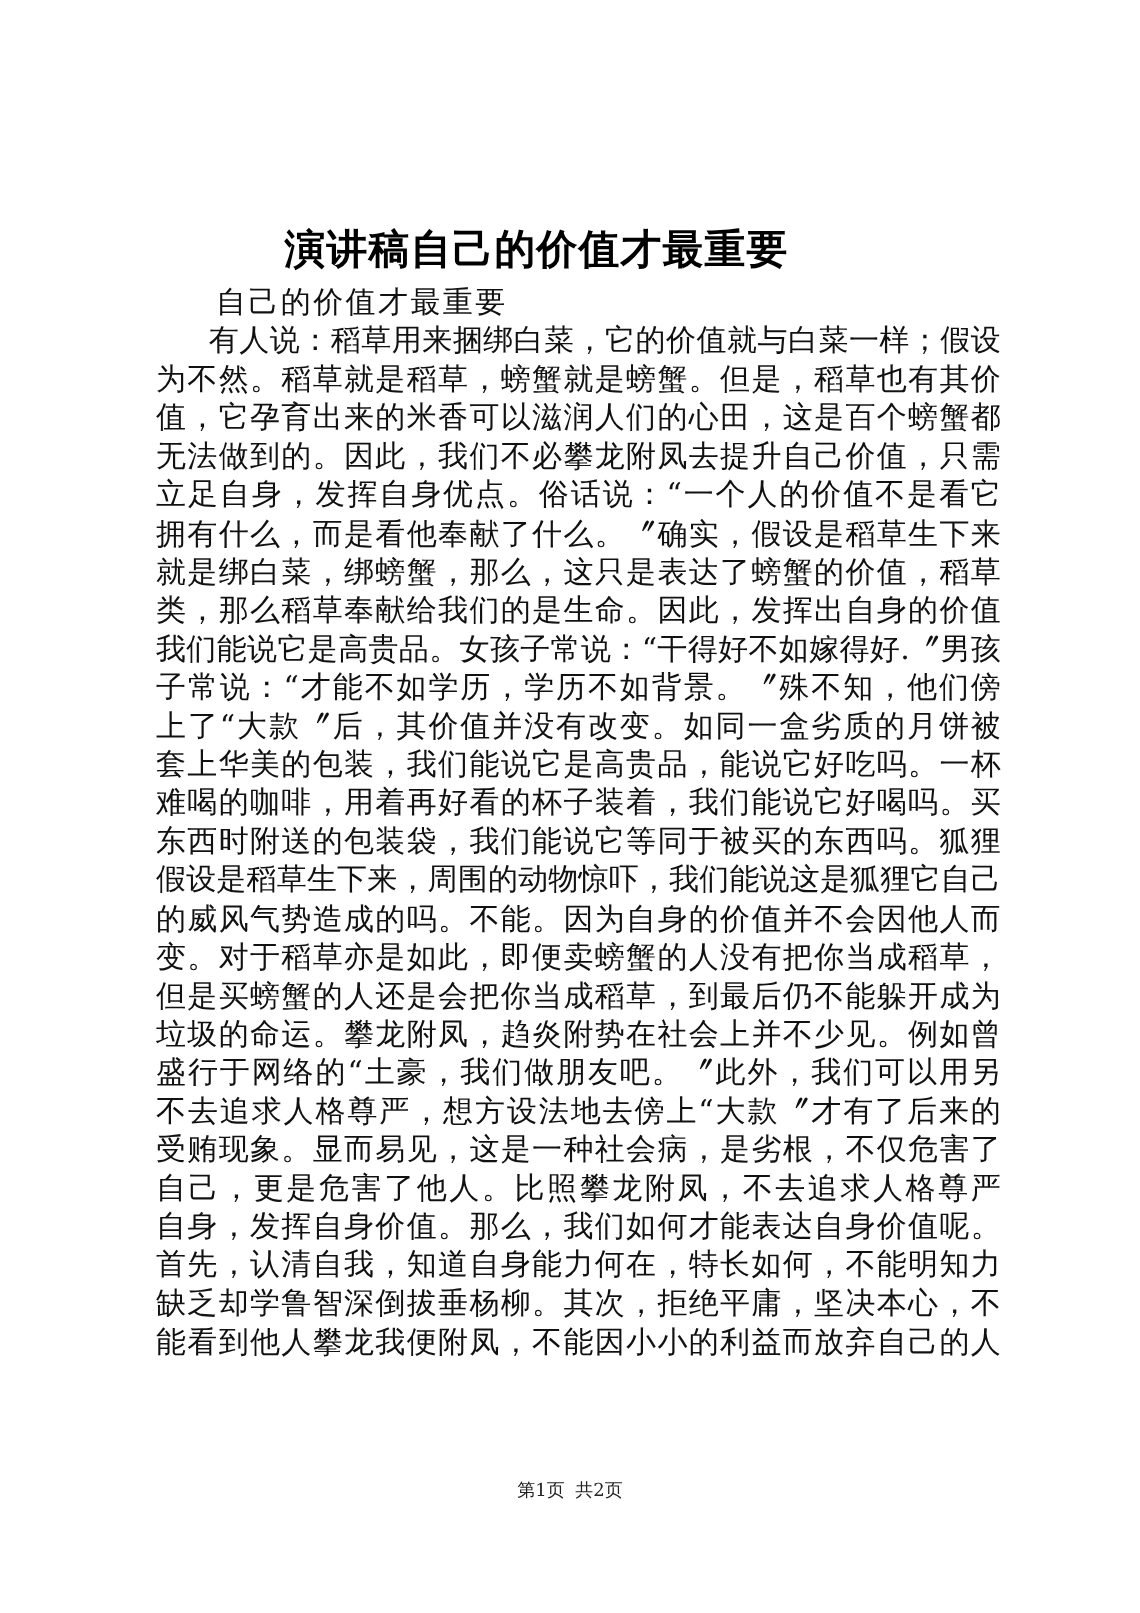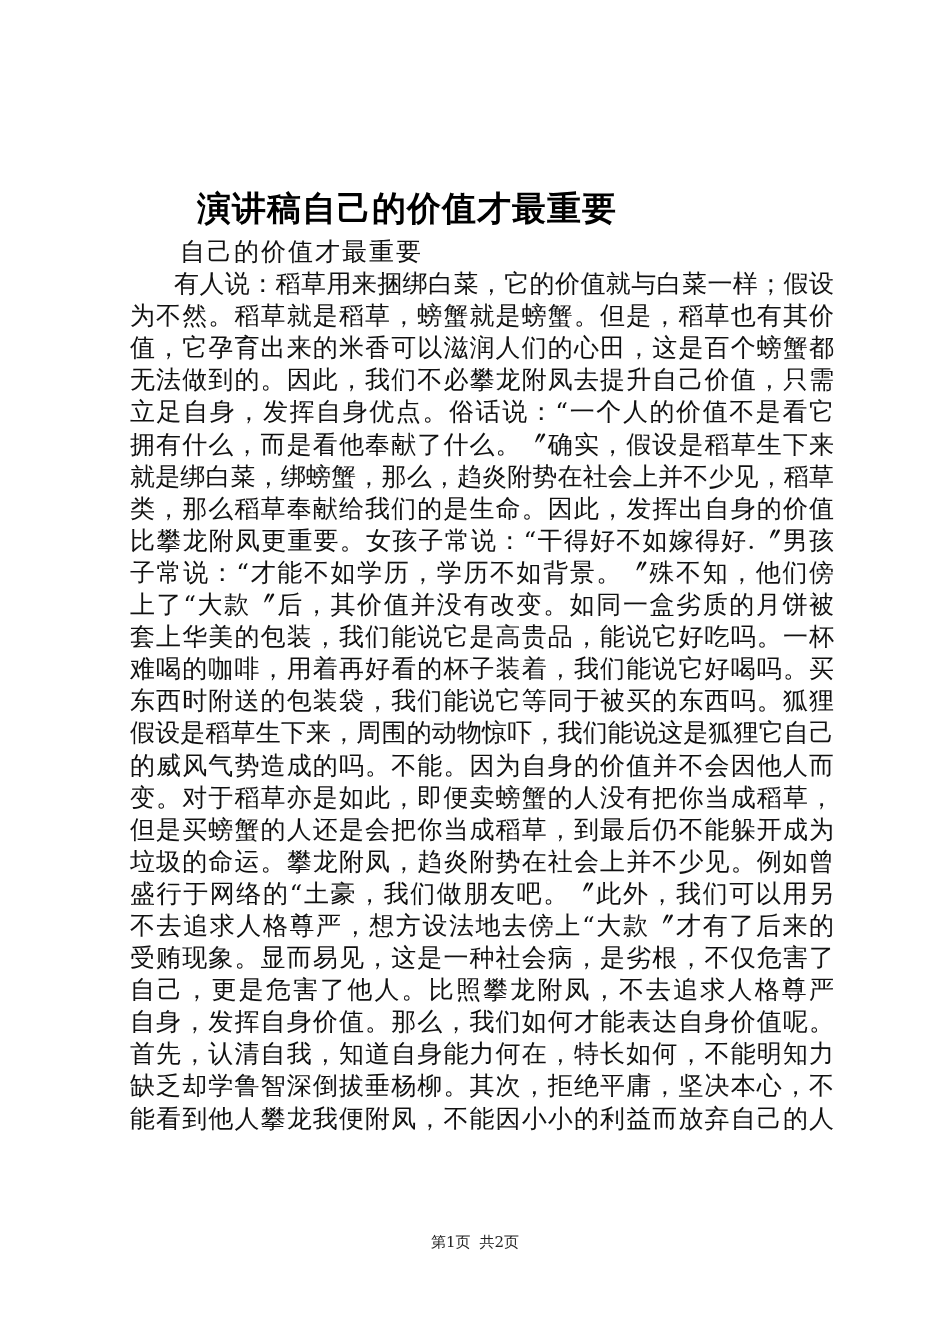--- a/index.html
+++ b/index.html
@@ -27,20 +27,21 @@
       left: 0;
       top: 186px;
       width: 814px;
       text-align: center;
       font-family: "DejaVu Sans", "Liberation Sans", sans-serif;
       font-weight: bold;
       font-size: 34px;
       line-height: 44px;
       letter-spacing: 1px;
       color: #000000;
+      padding-left: 40px;
     }
     .body-text {
       position: absolute;
       left: 130px;
       top: 236px;
       width: 704px;
     }
     .line {
       height: 32.1px;
       line-height: 32.1px;
@@ -79,23 +80,23 @@
   <div class="title">演讲稿自己的价值才最重要</div>
 
   <div class="body-text">
     <div class="line subtitle">自己的价值才最重要</div>
     <div class="line indent">有人说：稻草用来捆绑白菜，它的价值就与白菜一样；假设</div>
     <div class="line">为不然。稻草就是稻草，螃蟹就是螃蟹。但是，稻草也有其价</div>
     <div class="line">值，它孕育出来的米香可以滋润人们的心田，这是百个螃蟹都</div>
     <div class="line">无法做到的。因此，我们不必攀龙附凤去提升自己价值，只需</div>
     <div class="line">立足自身，发挥自身优点。俗话说：“一个人的价值不是看它</div>
     <div class="line">拥有什么，而是看他奉献了什么。〞确实，假设是稻草生下来</div>
-    <div class="line">就是绑白菜，绑螃蟹，那么，趋炎附势在社会上并不少见，稻草</div>
+    <div class="line">就是绑白菜，绑螃蟹，那么，这只是表达了螃蟹的价值，稻草</div>
     <div class="line">类，那么稻草奉献给我们的是生命。因此，发挥出自身的价值</div>
-    <div class="line">比攀龙附凤更重要。女孩子常说：“干得好不如嫁得好.〞男孩</div>
+    <div class="line">我们能说它是高贵品。女孩子常说：“干得好不如嫁得好.〞男孩</div>
     <div class="line">子常说：“才能不如学历，学历不如背景。〞殊不知，他们傍</div>
     <div class="line">上了“大款〞后，其价值并没有改变。如同一盒劣质的月饼被</div>
     <div class="line">套上华美的包装，我们能说它是高贵品，能说它好吃吗。一杯</div>
     <div class="line">难喝的咖啡，用着再好看的杯子装着，我们能说它好喝吗。买</div>
     <div class="line">东西时附送的包装袋，我们能说它等同于被买的东西吗。狐狸</div>
     <div class="line">假设是稻草生下来，周围的动物惊吓，我们能说这是狐狸它自己</div>
     <div class="line">的威风气势造成的吗。不能。因为自身的价值并不会因他人而</div>
     <div class="line">变。对于稻草亦是如此，即便卖螃蟹的人没有把你当成稻草，</div>
     <div class="line">但是买螃蟹的人还是会把你当成稻草，到最后仍不能躲开成为</div>
     <div class="line">垃圾的命运。攀龙附凤，趋炎附势在社会上并不少见。例如曾</div>

